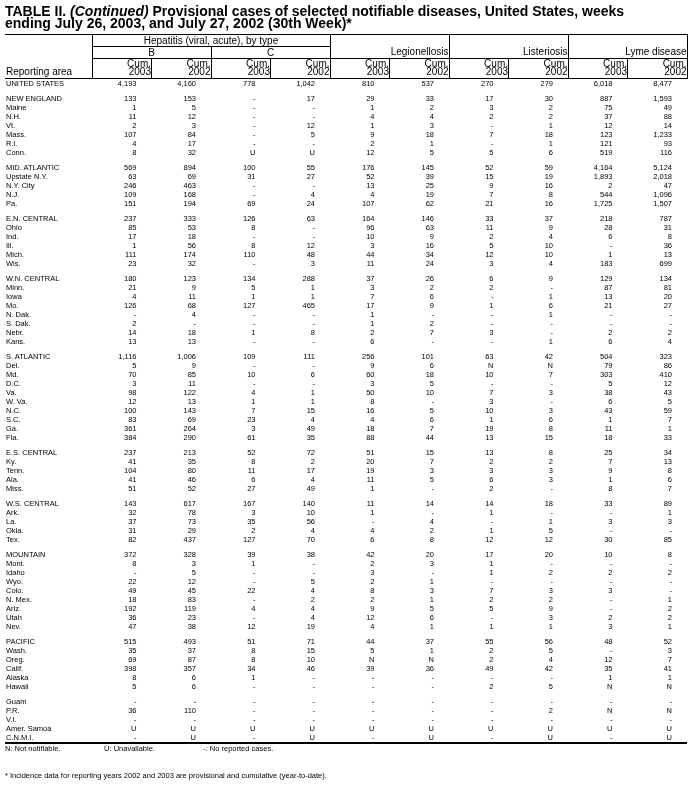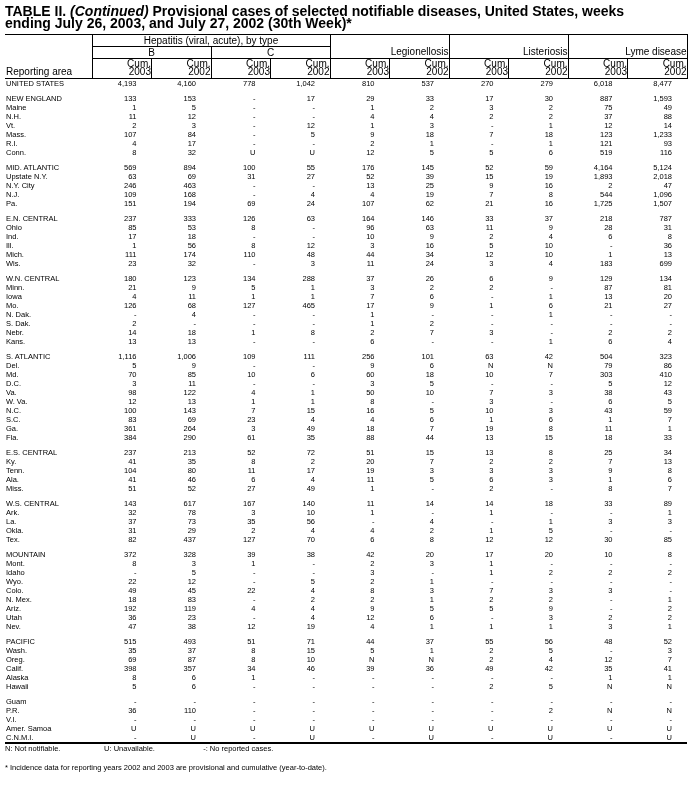--- a/index.html
+++ b/index.html
@@ -42,21 +42,21 @@
   tbody td {
     font-size: 7.5px; line-height: 9px; padding: 0; white-space: nowrap;
   }
   td.area { text-align: left; padding-left: 1px; }
   td.val { text-align: right; padding-right: 15px; }
   tr.section-start > td { padding-top: 6px; }
   tbody tr:last-child > td { border-bottom: 2.2px solid #000; padding-bottom: 0; }
   .legend { font-size: 7.5px; }
   .legend span { display: inline-block; }
   .legend .w { width: 97px; }
-  .note { font-size: 7.5px; margin-top: 10px; }
+  .note { font-size: 7.5px; margin-top: 18px; }
 </style>
 </head>
 <body>
 
 <div class="title"><span>TABLE II.</span><span class="cont"> (Continued) </span><span>Provisional cases of selected notifiable diseases, United States, weeks ending July 26, 2003, and July 27, 2002 (30th Week)*</span></div>
 
 <table>
   <colgroup>
     <col class="area-col">
     <col class="val-col">

